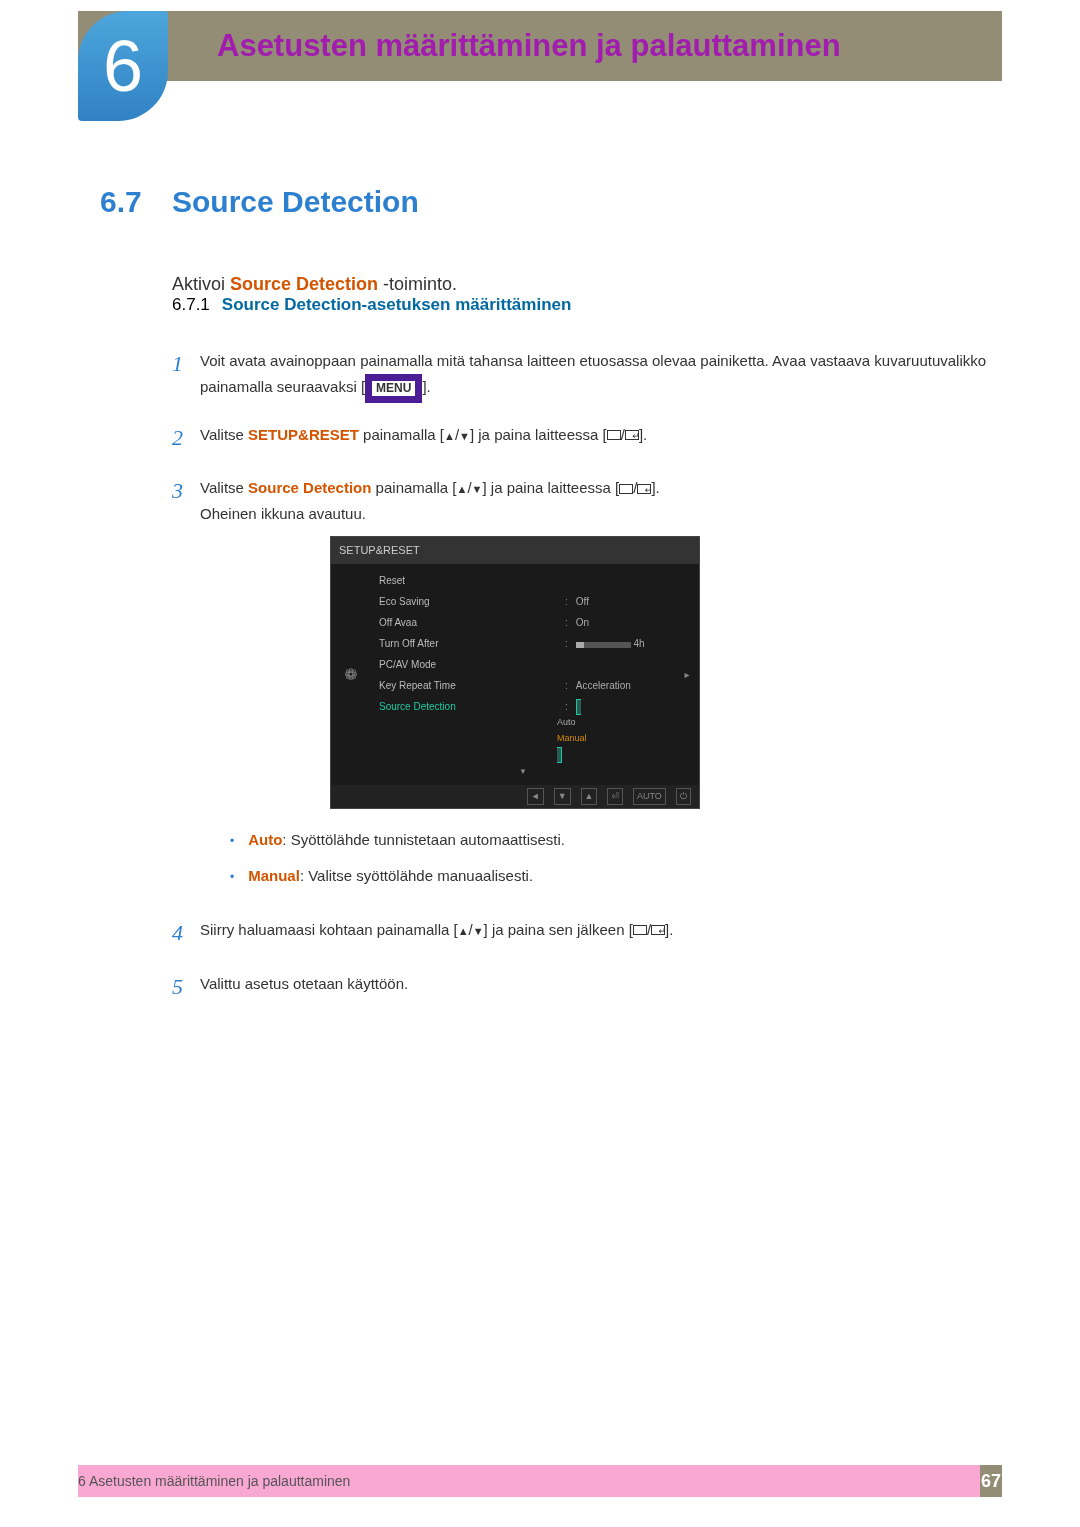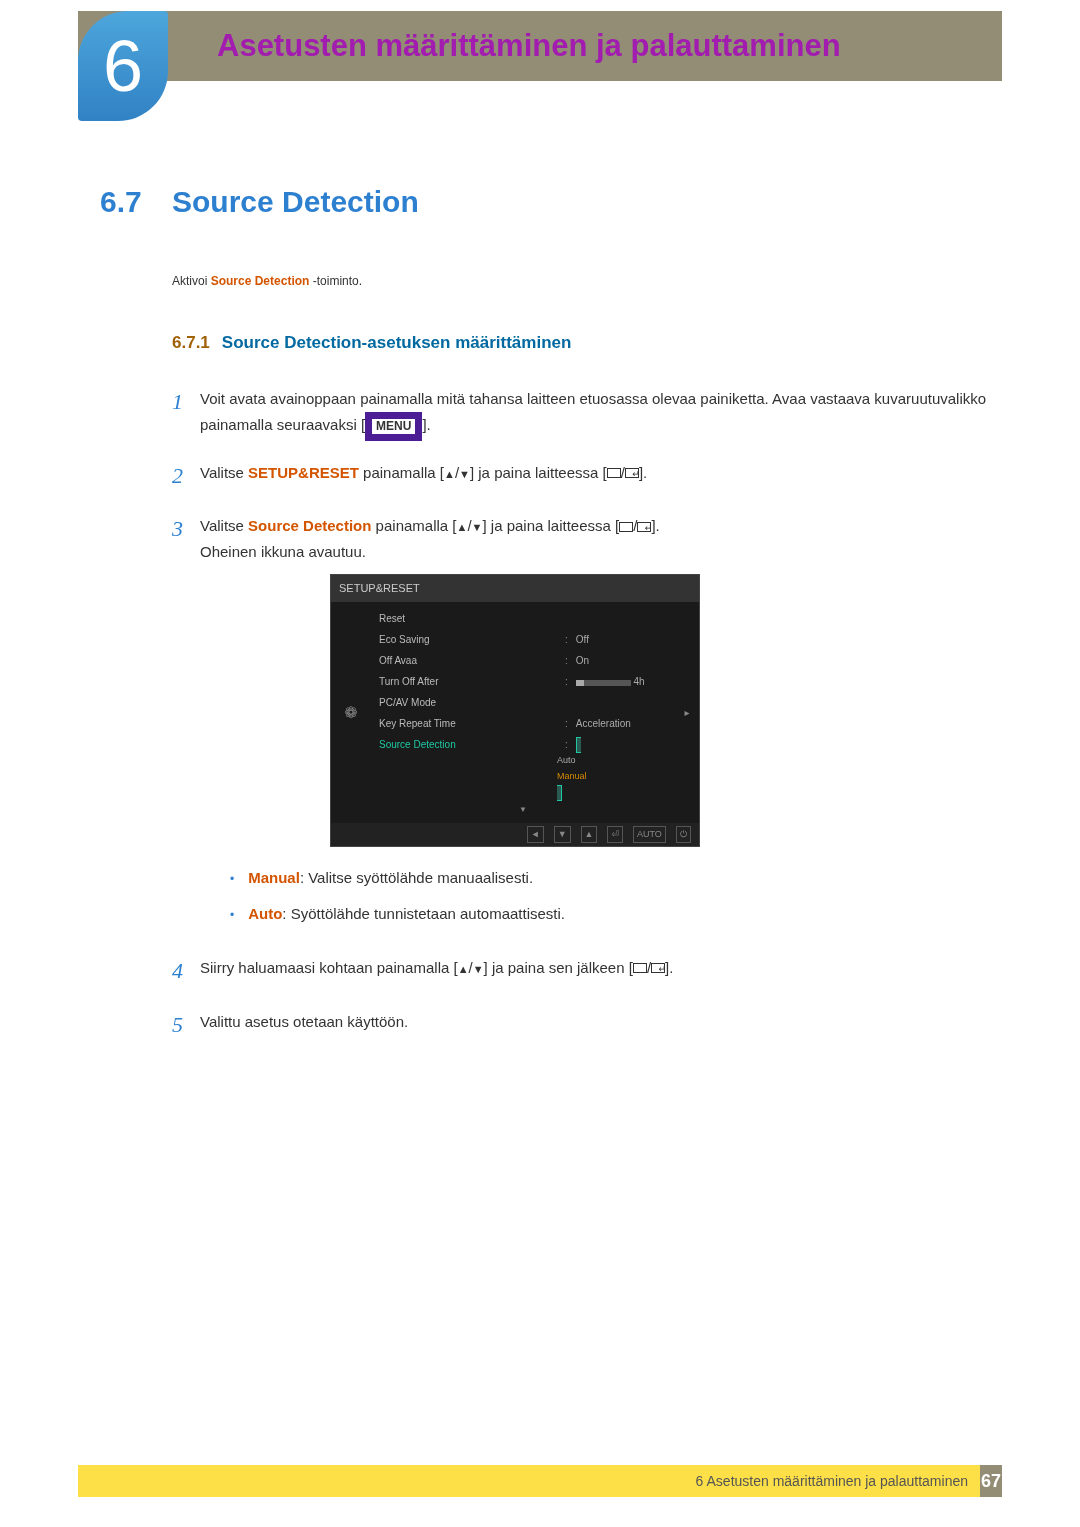--- a/index.html
+++ b/index.html
@@ -66,38 +66,37 @@
       font-weight: bold;
       width: 72px;
     }
     .section-title {
       color: #2d80d0;
       font-size: 30px;
       font-weight: bold;
     }
     .intro-text {
       margin-left: 72px;
-      font-size: 12px;
+      font-size: 18px;
       color: #333;
-      margin-bottom: 45px;
     }
     .highlight {
       color: #d45500;
       font-weight: bold;
     }
     .subsection-header {
       display: flex;
       align-items: baseline;
       margin-bottom: 30px;
       margin-left: 72px;
     }
     .subsection-num {
-      color: #a16207;
+      color: #000000;
       font-size: 17px;
-      font-weight: bold;
+      font-weight: normal;
       margin-right: 12px;
     }
     .subsection-title {
       color: #0369a1;
       font-size: 17px;
       font-weight: bold;
     }
     .steps {
       margin-left: 72px;
     }
@@ -265,24 +264,24 @@
       margin-right: 14px;
       font-size: 12px;
       margin-top: 4px;
     }
     .footer-bar {
       position: absolute;
       bottom: 30px;
       left: 78px;
       right: 78px;
       height: 32px;
-      background: #fde047;
+      background: #f9a8d4;
       display: flex;
       align-items: center;
-      justify-content: flex-end;
+      justify-content: space-between;
       font-size: 14px;
       color: #555;
     }
     .footer-text {
       padding-right: 12px;
     }
     .footer-page {
       background: #928d74;
       color: #fff;
       height: 100%;
@@ -380,24 +379,24 @@
             <span>▼</span>
             <span>▲</span>
             <span>⏎</span>
             <span>AUTO</span>
             <span>⏻</span>
           </div>
         </div>
 
         <div class="bullet-list">
           <div class="bullet-item">
-              <div><span class="highlight">Manual</span><span>: Valitse syöttölähde manuaalisesti.</span></div>
+              <div><span class="highlight">Auto</span><span>: Syöttölähde tunnistetaan automaattisesti.</span></div>
             </div>
           <div class="bullet-item">
-              <div><span class="highlight">Auto</span><span>: Syöttölähde tunnistetaan automaattisesti.</span></div>
+              <div><span class="highlight">Manual</span><span>: Valitse syöttölähde manuaalisesti.</span></div>
             </div>
         </div>
       </div>
     </div>
 
     <div class="step">
       <div class="step-num">4</div>
       <div class="step-body">
         <span>Siirry haluamaasi kohtaan painamalla [</span><span class="triangle-up"></span><span>/</span><span class="triangle-down"></span><span>] ja paina sen jälkeen [</span><span class="rect-icon"></span><span>/</span><span class="rect-icon2"></span><span>].</span>
       </div>

